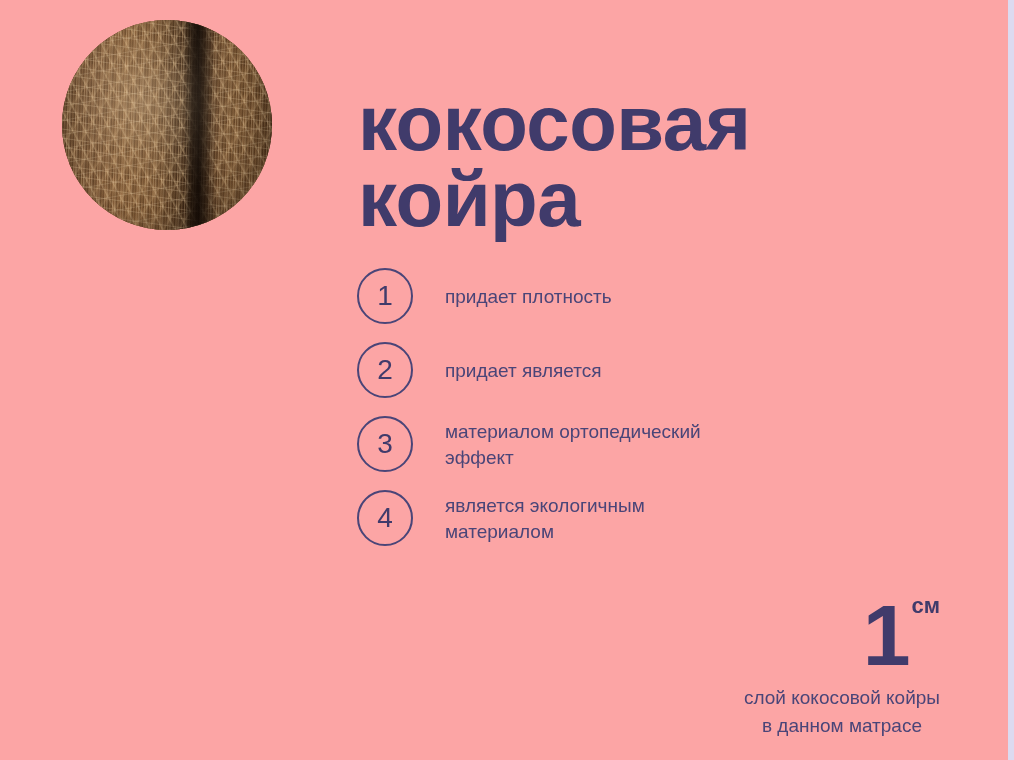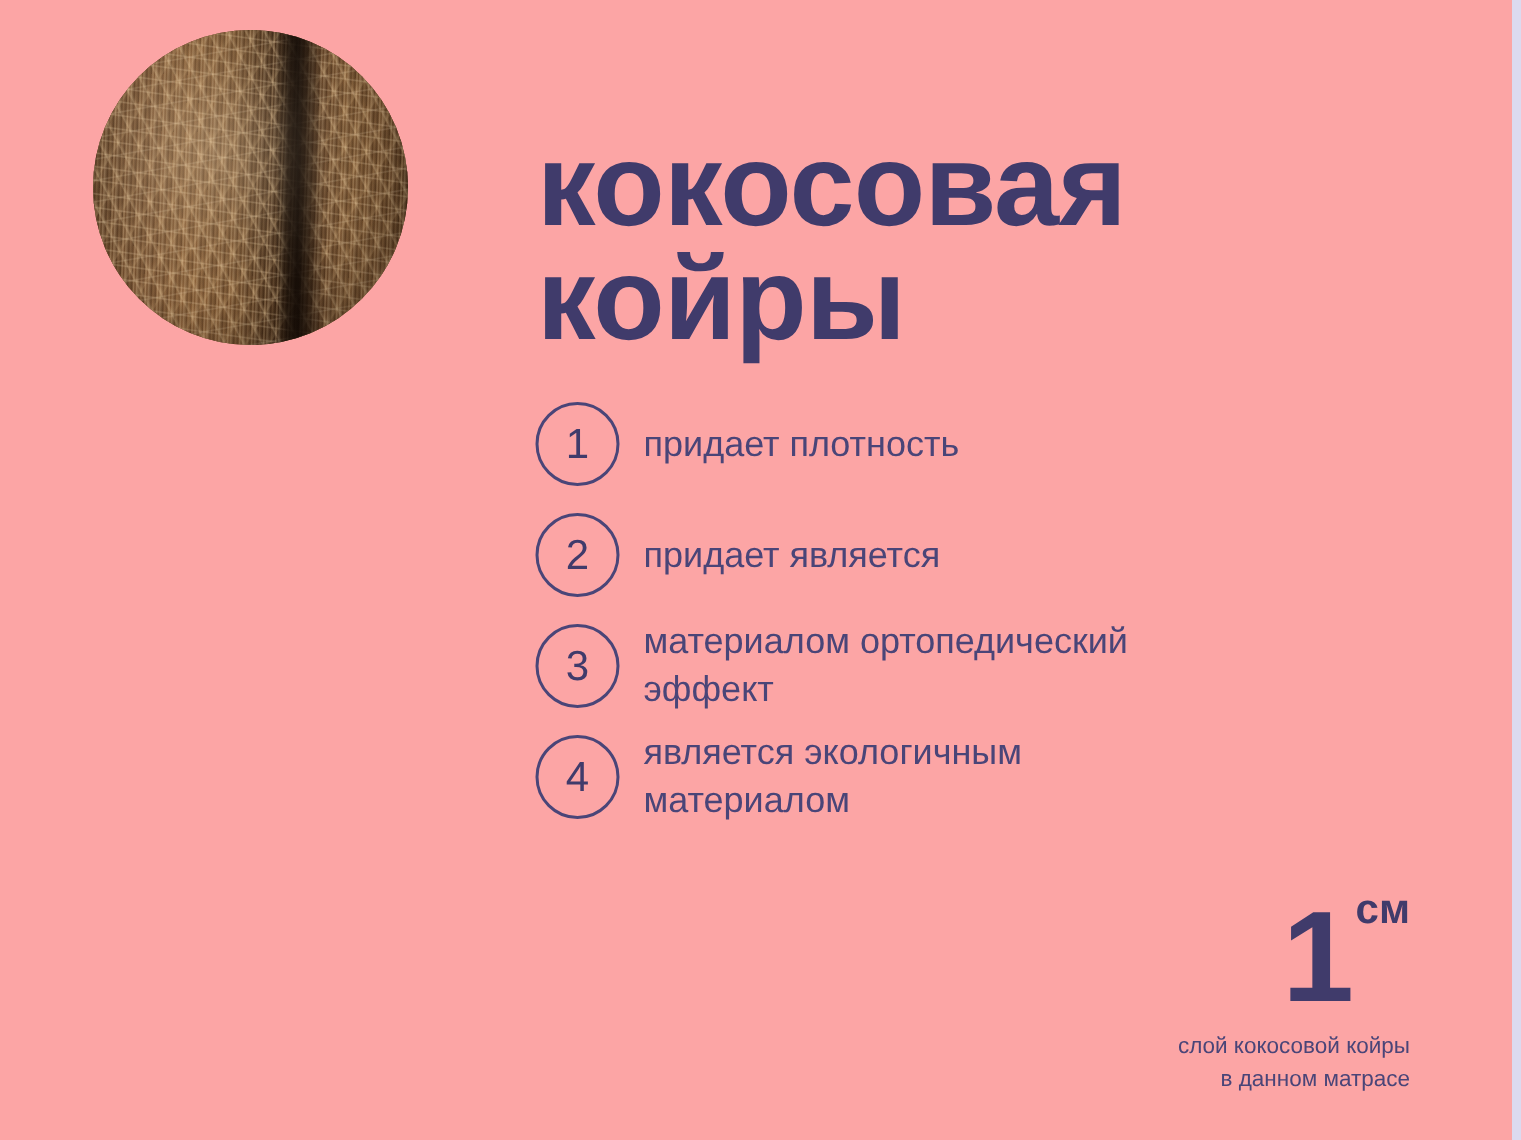--- a/index.html
+++ b/index.html
@@ -175,25 +175,25 @@
     display: flex;
     align-items: center;
     justify-content: center;
     color: #403b6b;
     font-size: 28px;
     font-weight: 400;
     line-height: 1;
   }
   .item-text {
     position: absolute;
-    left: 72px;
+    left: 88px;
     top: 50%;
     transform: translateY(-50%);
     color: #4a4578;
-    font-size: 24px;
+    font-size: 19px;
     font-weight: 500;
     line-height: 1.35;
     white-space: pre-line;
     width: 470px;
   }
 
   
   .measure {
     position: absolute;
     right: 68px;
@@ -206,53 +206,53 @@
     color: #403b6b;
     line-height: 1;
     white-space: nowrap;
   }
   .measure-number {
     font-size: 86px;
     font-weight: 700;
     letter-spacing: -1px;
   }
   .measure-unit {
-    font-size: 28px;
+    font-size: 22px;
     font-weight: 700;
     vertical-align: 52px;
     margin-left: 2px;
   }
   .measure-caption {
     margin-top: 6px;
     color: #4a4578;
-    font-size: 15px;
+    font-size: 19px;
     font-weight: 500;
     line-height: 1.45;
-    text-align: right;
+    text-align: center;
     white-space: pre-line;
   }
 </style>
 </head>
 <body>
 
 <div id="slide">
 
   <div class="coir-photo">
     <div class="layer coir-base"></div>
     <div class="layer coir-fibers-v"></div>
     <div class="layer coir-fibers-d1"></div>
     <div class="layer coir-fibers-d2"></div>
     <div class="layer coir-strands"></div>
     <div class="layer coir-seam"></div>
     <div class="layer coir-vignette"></div>
   </div>
 
   <h1 class="title">
     <span class="line">кокосовая</span>
-    <span class="line">койры</span>
+    <span class="line">койра</span>
   </h1>
 
   <div class="list">
 
     <div class="list-item">
       <div class="num-circle">1</div>
       <div class="item-text">придает плотность</div>
     </div>
 
     <div class="list-item">

